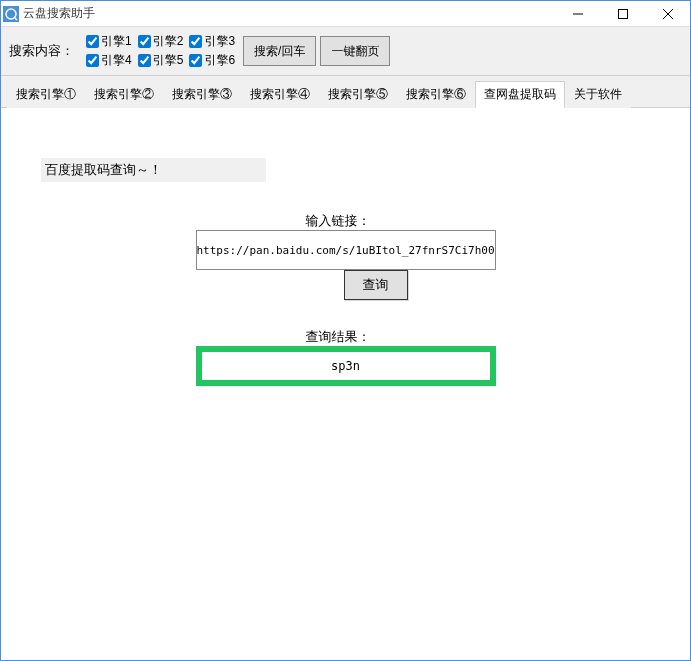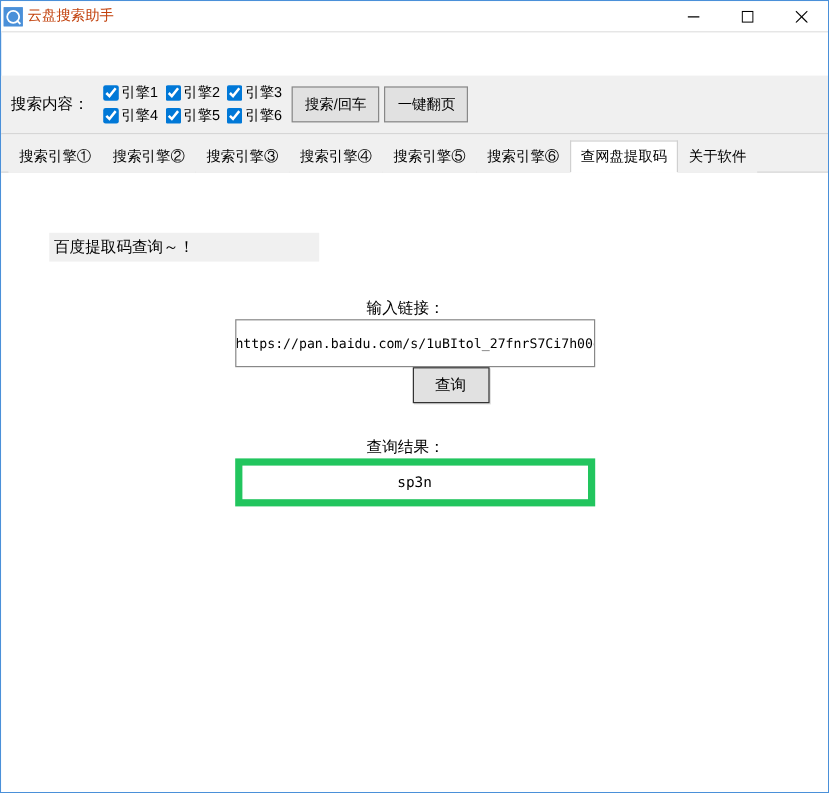--- a/index.html
+++ b/index.html
@@ -1,25 +1,25 @@
 <!DOCTYPE html>
 <html><head>
 <meta charset="utf-8">
 <style>
   * { box-sizing: border-box; margin: 0; padding: 0; }
   body { font-family: "Microsoft YaHei", "SimSun", sans-serif; font-size: 12px; background: #fff; width: 691px; height: 661px; overflow: hidden; }
   .window { width: 691px; height: 661px; border: 1px solid #4a90d9; display: flex; flex-direction: column; }
   .titlebar { height: 26px; background: #fff; display: flex; align-items: center; border-bottom: 1px solid #e0e0e0; }
   .titlebar-icon { width: 16px; height: 16px; background: #4a90d9; margin: 0 4px 0 2px; display: inline-block; }
   .titlebar-icon svg { width: 16px; height: 16px; }
-  .titlebar-title { flex: 0 0 auto; font-size: 12px; color: #c2410c; }
+  .titlebar-title { flex: 0 0 auto; font-size: 12px; color: #404040; }
   .titlebar-spacer { flex: 1; }
   .titlebar-btn { width: 45px; height: 26px; display: flex; align-items: center; justify-content: center; cursor: pointer; font-size: 14px; color: #000; }
   
-  .toolbar { padding: 6px 8px; display: flex; align-items: center; gap: 4px; background: #f0f0f0; border-bottom: 1px solid #d0d0d0; margin-top: 36px; }
+  .toolbar { padding: 6px 8px; display: flex; align-items: center; gap: 4px; background: #f0f0f0; border-bottom: 1px solid #d0d0d0; }
   .toolbar-label { font-size: 13px; margin-right: 2px; }
   .search-input { flex: 0 0 300px; height: 32px; border: 1px solid #888; text-align: center; font-size: 14px; font-family: inherit; }
   .engine-checks { display: grid; grid-template-columns: repeat(3, auto); gap: 2px 6px; margin-left: 6px; margin-right: 4px; }
   .engine-check { display: flex; align-items: center; gap: 2px; font-size: 12px; white-space: nowrap; }
   .engine-check input { width: 13px; height: 13px; accent-color: #0078d7; }
   .action-btn { height: 30px; padding: 0 10px; border: 1px solid #888; background: #e1e1e1; cursor: pointer; font-size: 12px; font-family: inherit; }
   
   .tabs-row { display: flex; border-bottom: 1px solid #d0d0d0; padding: 4px 6px 0 6px; background: #f0f0f0; gap: 0; }
   .tab { padding: 4px 8px; border: 1px solid transparent; border-bottom: none; cursor: pointer; font-size: 12px; white-space: nowrap; position: relative; top: 1px; background: #f0f0f0; }
   .tab.active { background: #fff; border-color: #d0d0d0; border-bottom: 1px solid #fff; }

